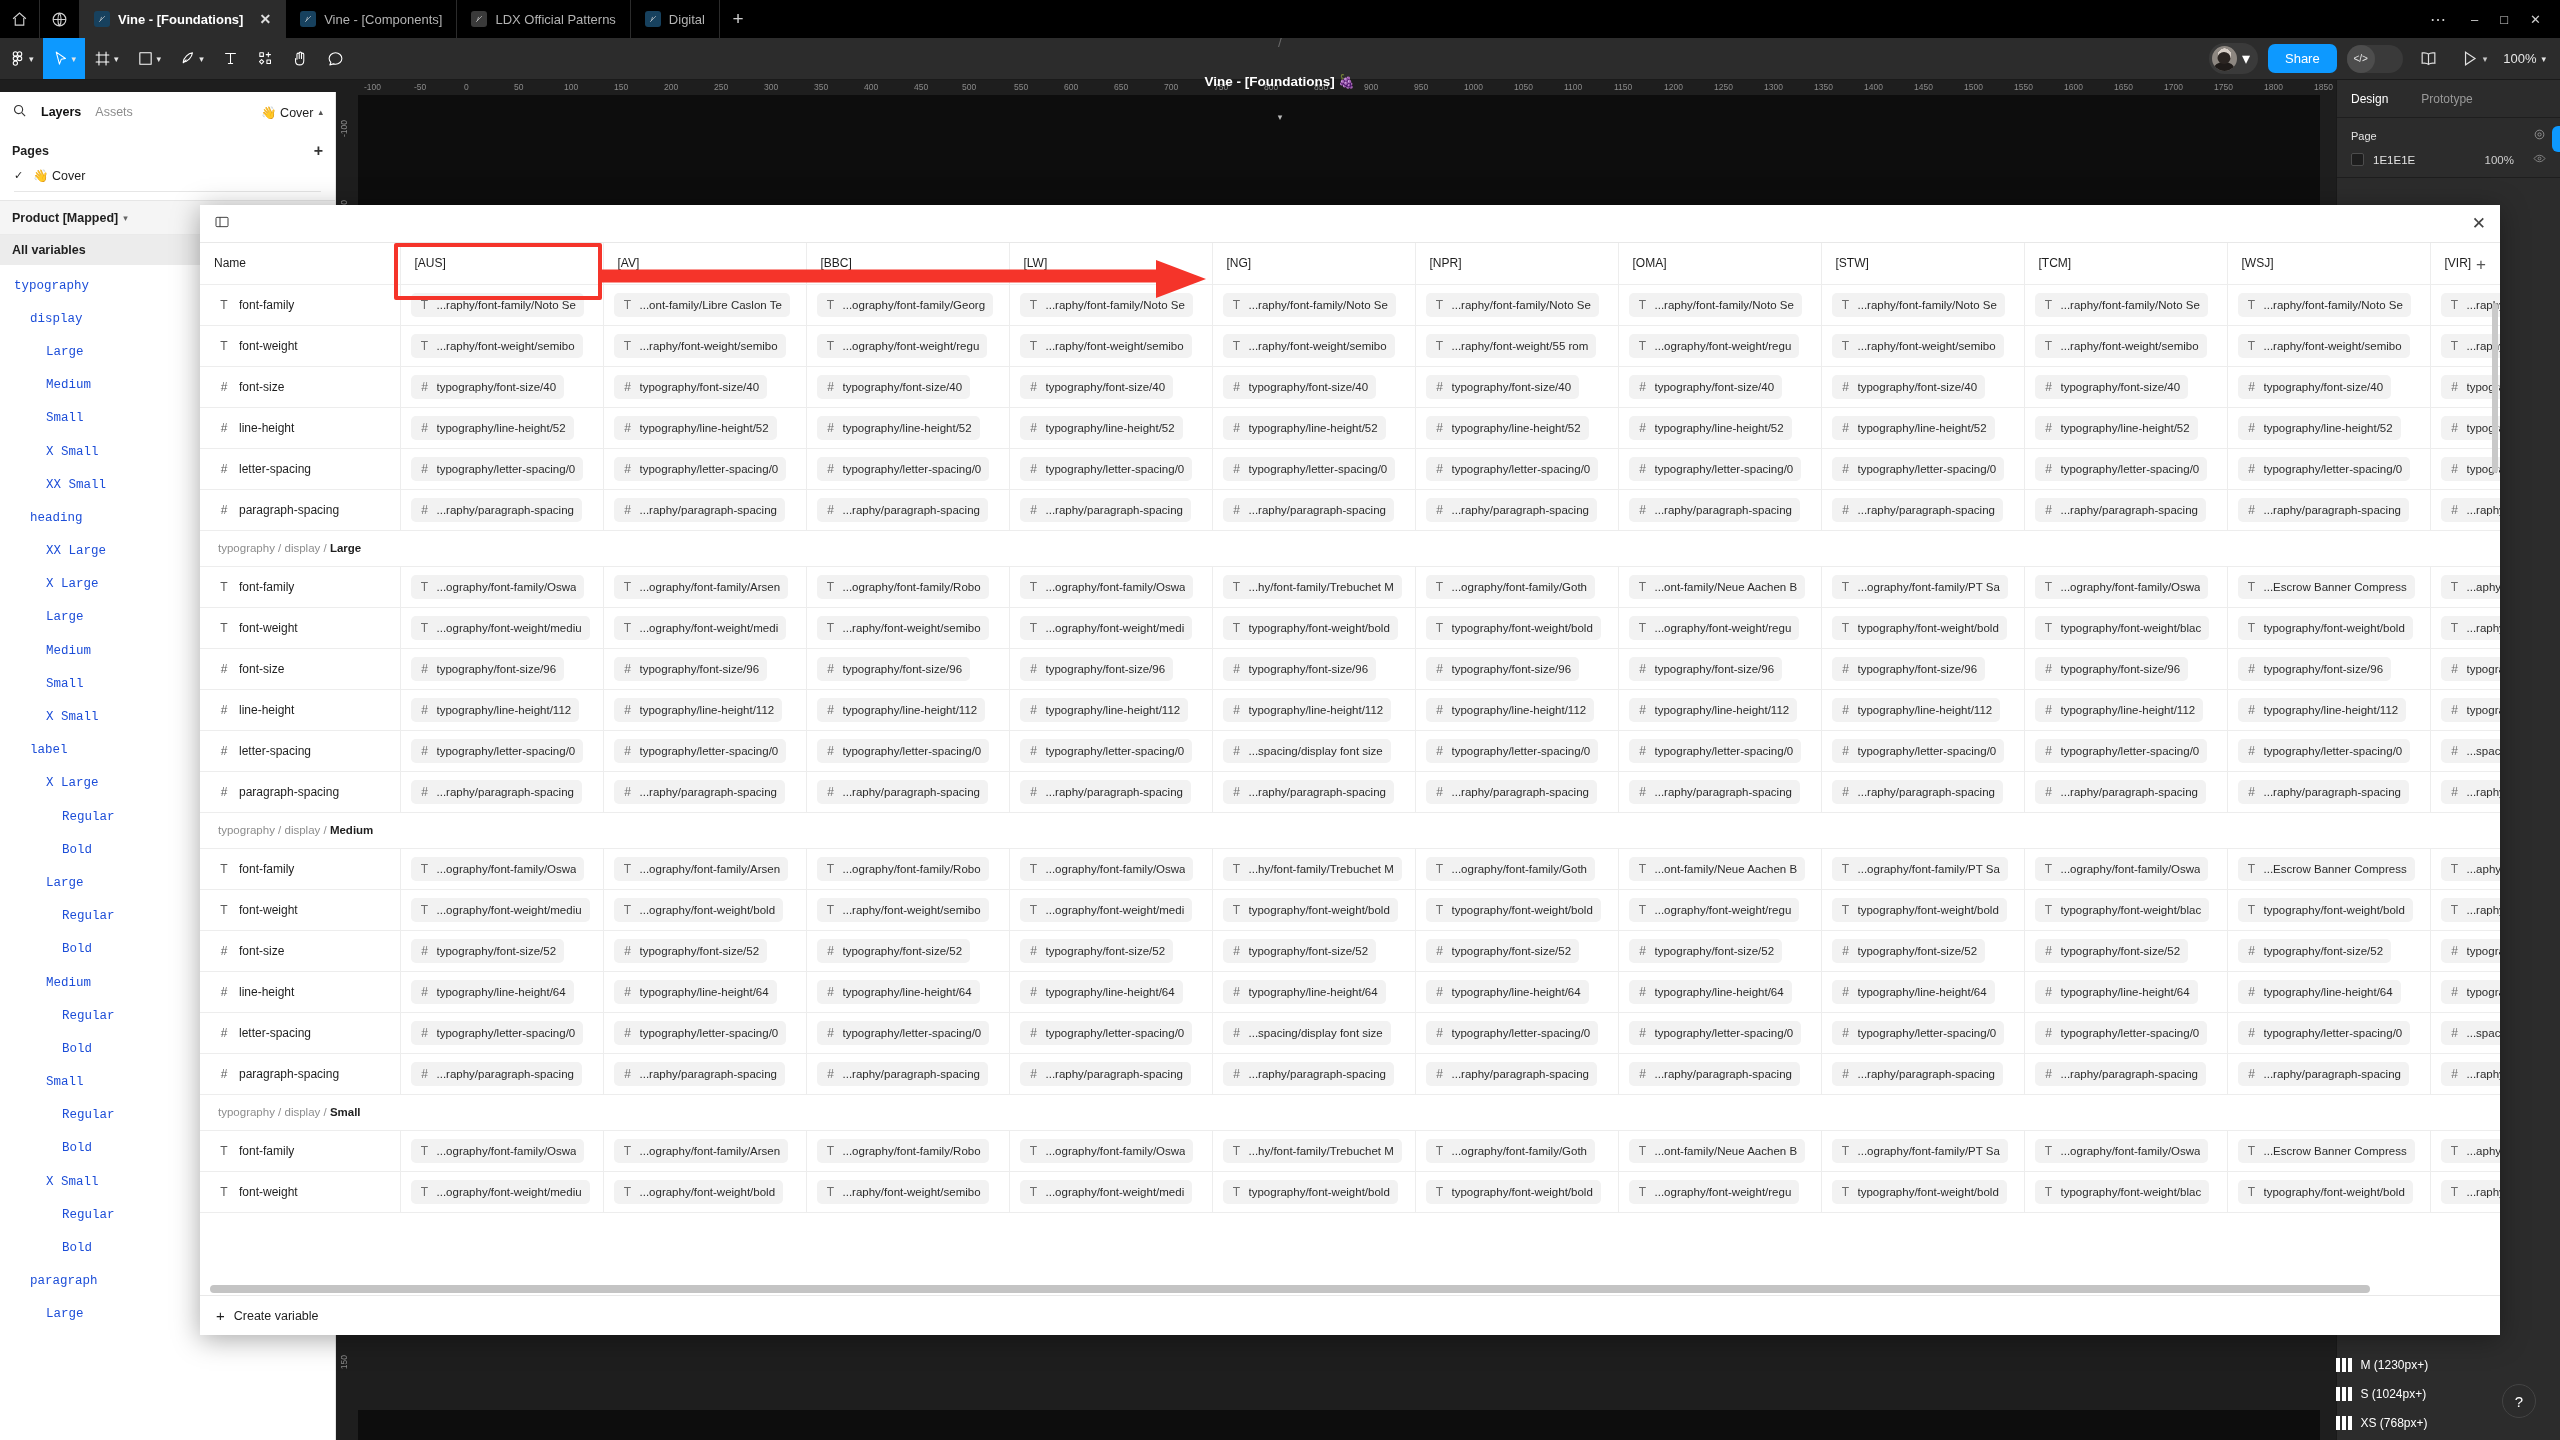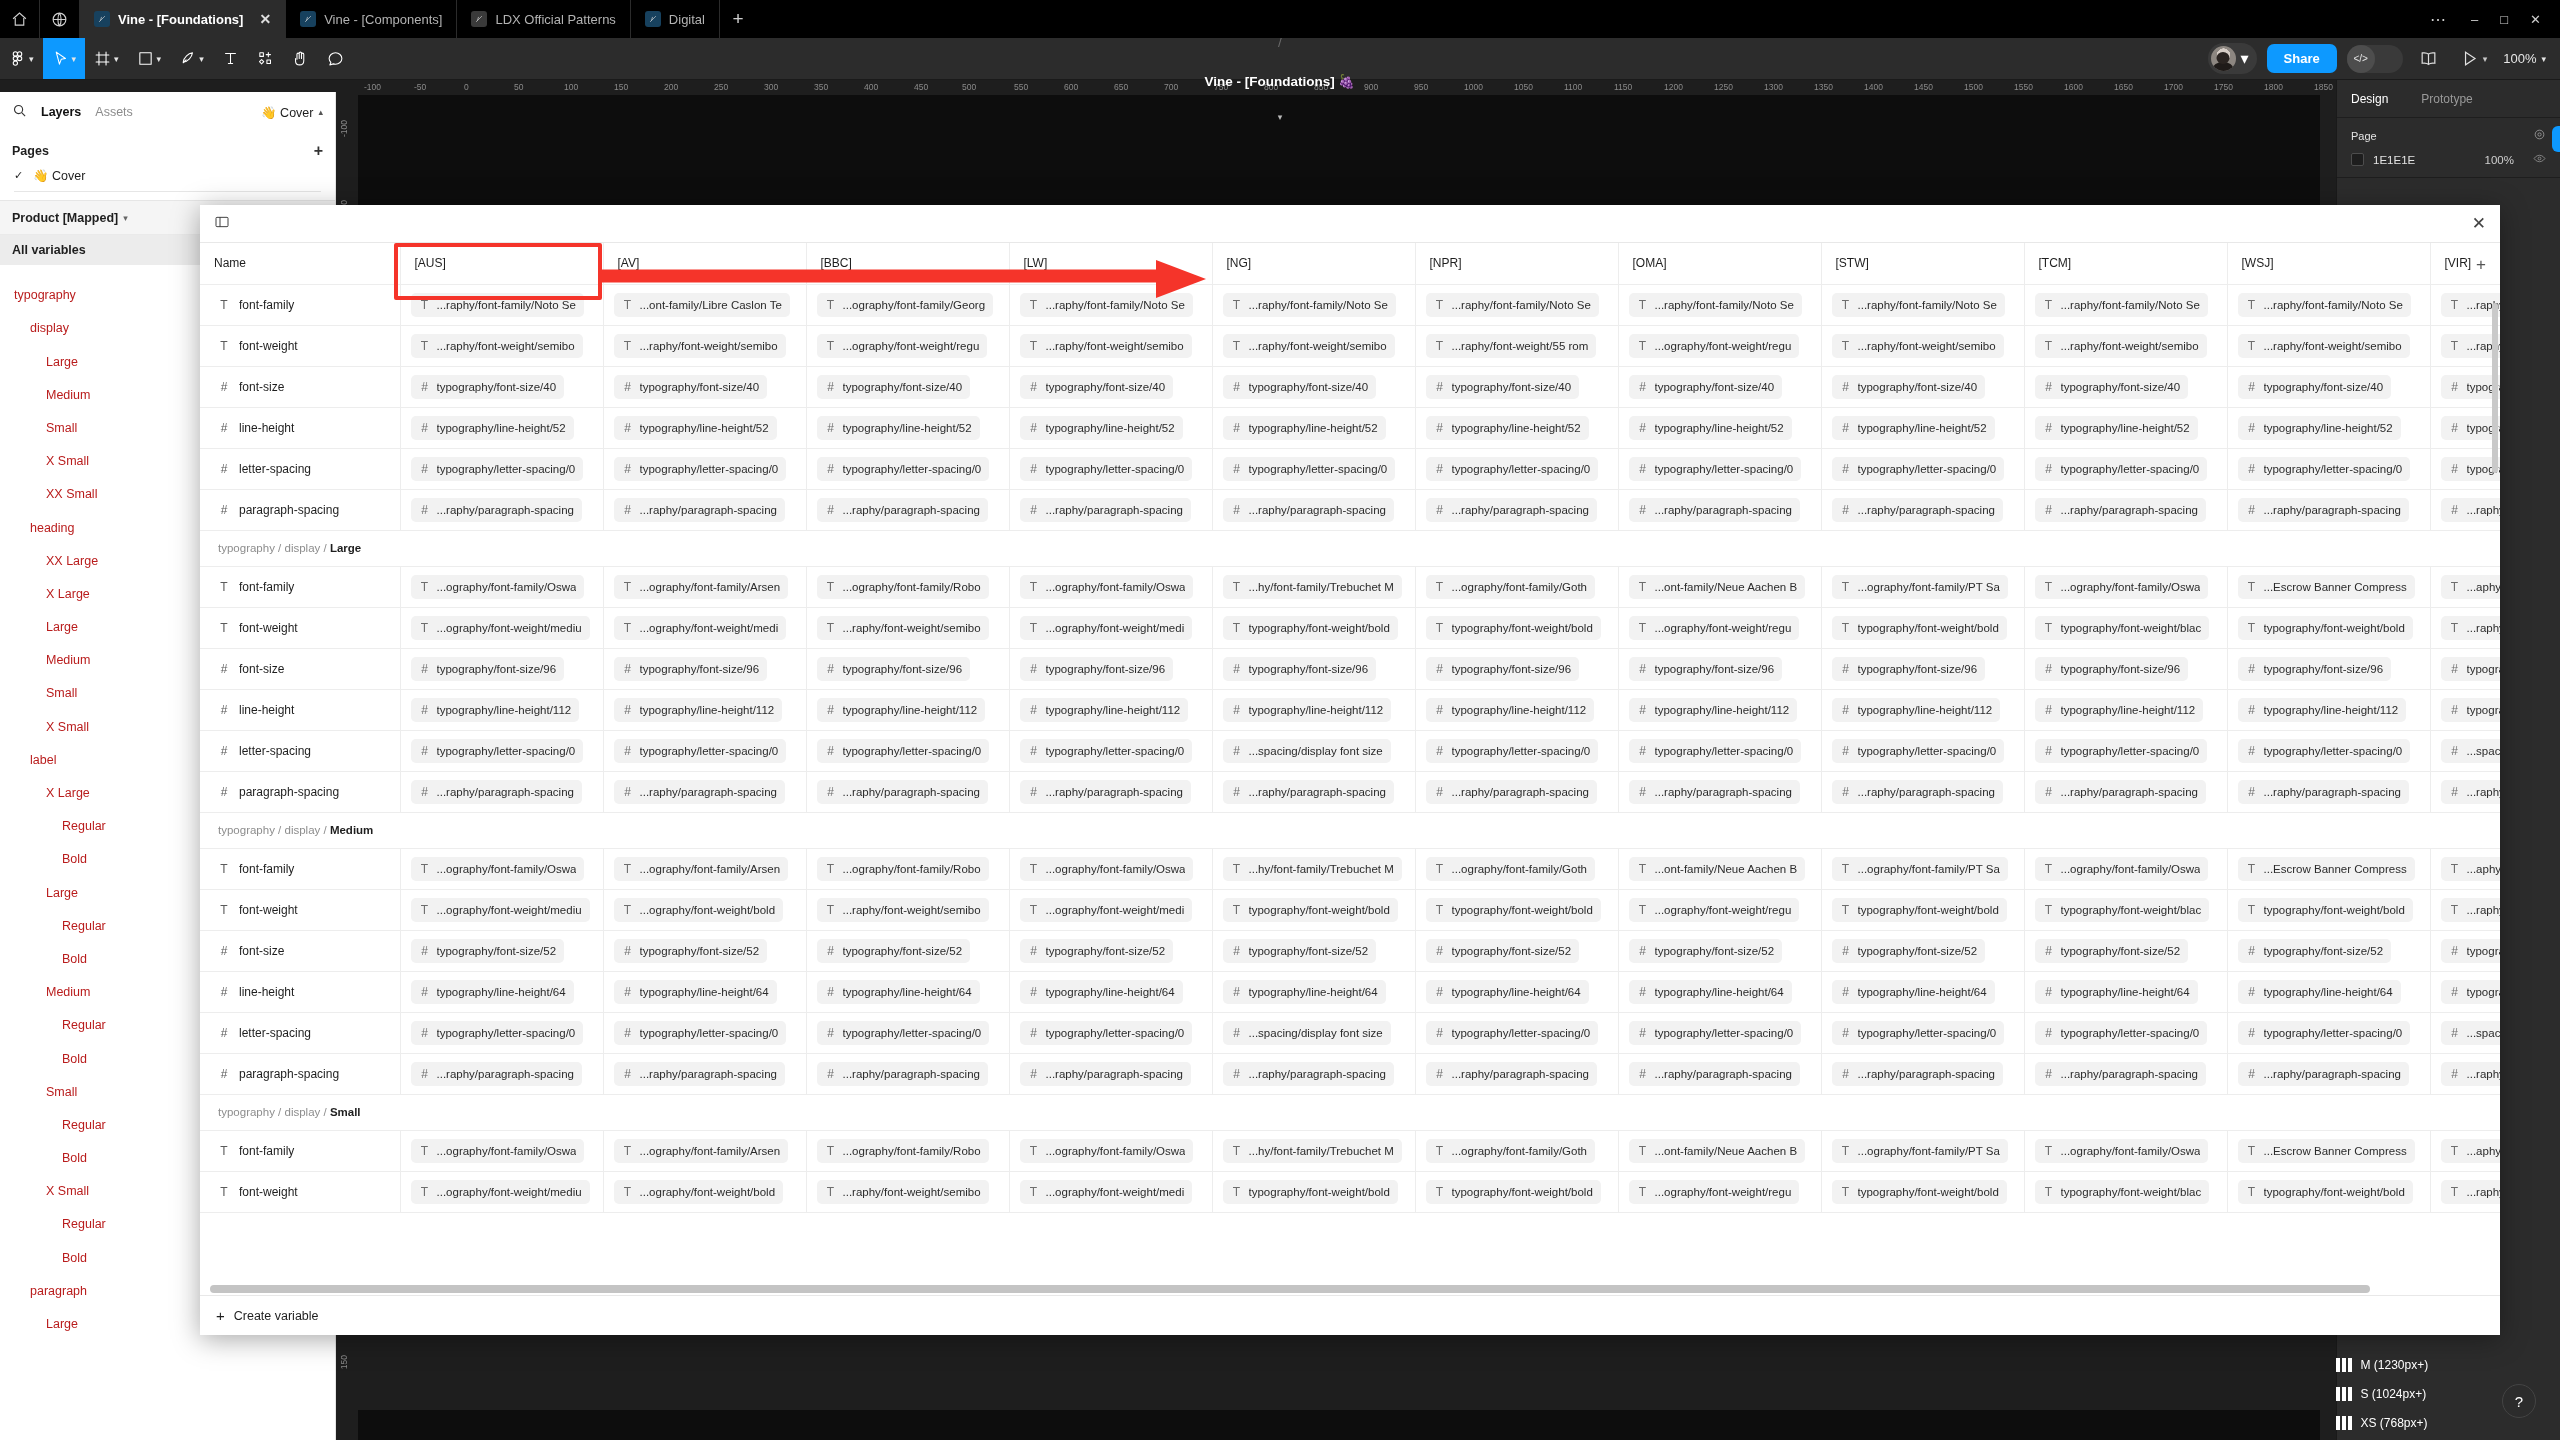--- a/index.html
+++ b/index.html
@@ -80,21 +80,21 @@
   }
   .avatar:after{
     content:"";position:absolute;left:50%;top:22%;transform:translateX(-50%);
     width:13px;height:12px;border-radius:50%;background:#2a2421;
   }
   .avatar:before{
     content:"";position:absolute;left:50%;bottom:-5px;transform:translateX(-50%);
     width:21px;height:14px;border-radius:50% 50% 0 0;background:#1f1b19;
   }
   .share-btn {
-    background:#0d99ff;color:#fff;font-size:13px;font-weight:bold;
+    background:#0d99ff;color:#fff;font-size:13px;font-weight:normal;
     padding:7px 17px;border-radius:7px;border:none;cursor:pointer;
     font-family:inherit;
   }
   .devmode {
     width:56px;height:28px;border-radius:14px;background:#3a3a3a;
     display:flex;align-items:center;cursor:pointer;
   }
   .devmode .knob {
     width:28px;height:28px;border-radius:50%;background:#4d4d4d;
     display:flex;align-items:center;justify-content:center;
@@ -157,21 +157,21 @@
   }
   .vp-head .nm { font-weight:bold; }
   .vp-head .car { font-size:9px; color:#666; margin-left:5px; }
   .vp-head .dots { margin-left:auto; letter-spacing:2px; color:#444; cursor:pointer; }
   .vp-all {
     height:30px; display:flex; align-items:center; padding:0 12px;
     background:#ececec; font-size:12.5px; font-weight:bold;
   }
   .vp-all .cnt { margin-left:auto; color:#8a8a8a; font-weight:normal; }
   .vp-tree { flex:1; overflow:hidden; position:relative; padding-top:4px; font-size:12.5px; }
-  .vt { height:33.2px; display:flex; align-items:flex-end; cursor:pointer; color:#b91c1c; }
+  .vt { height:33.2px; display:flex; align-items:center; cursor:pointer; color:#1d4ed8;font-family:Liberation Mono, monospace; }
   .vt.d0 { padding-left:14px; }
   .vt.d1 { padding-left:30px; }
   .vt.d2 { padding-left:46px; }
   .vt.d3 { padding-left:62px; }
   .vt-scroll {
     position:absolute; right:2px; top:150px; width:5px; height:420px;
     background:#c9c9c9; border-radius:3px;
   }
 
   

